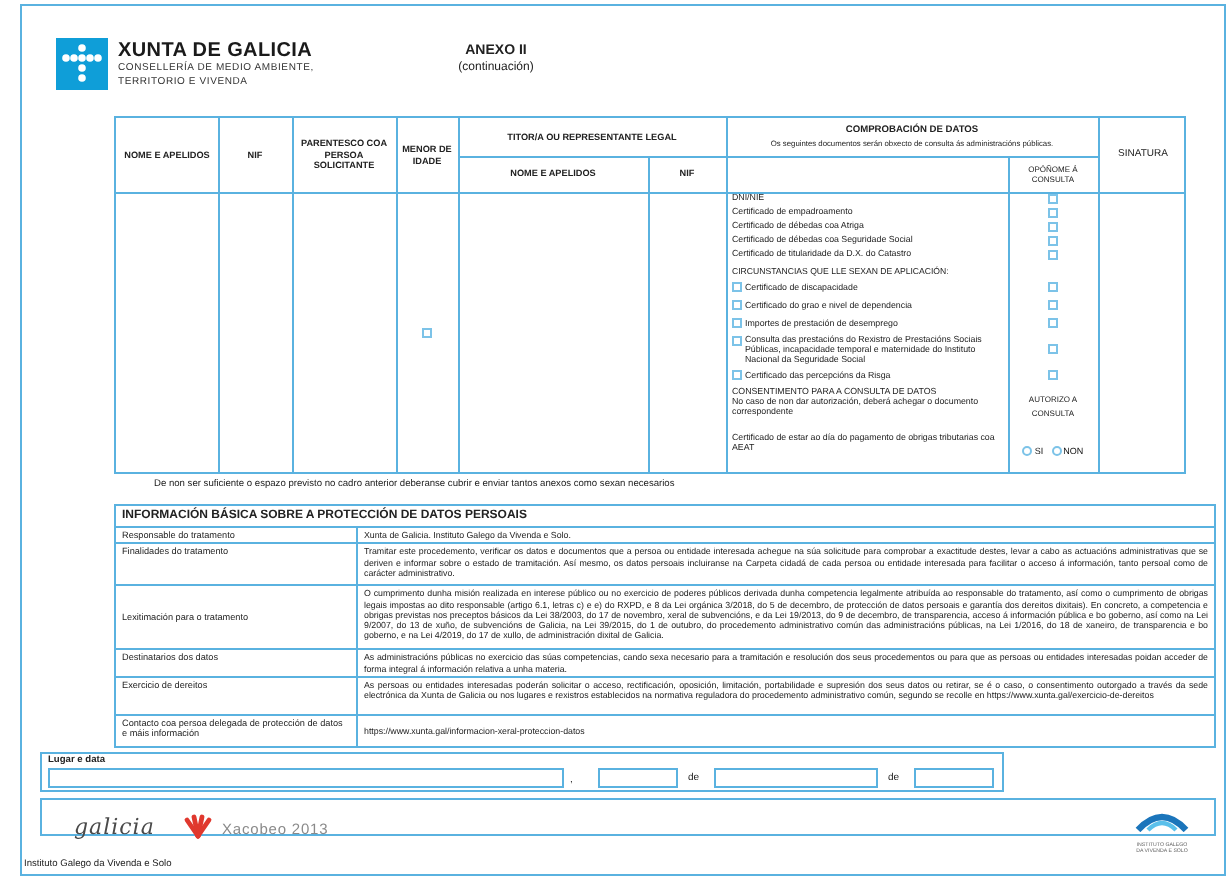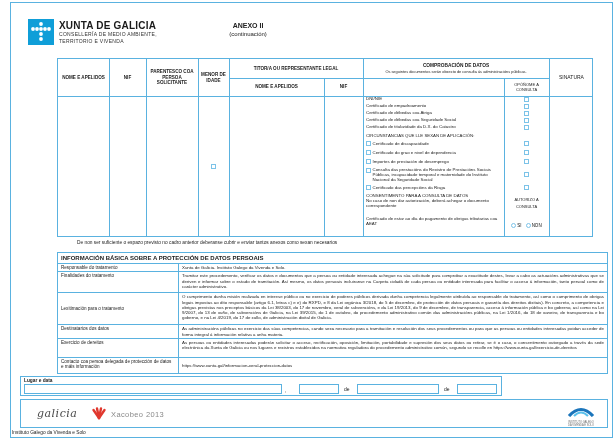--- a/index.html
+++ b/index.html
@@ -215,21 +215,21 @@
   <div class="abs" style="left:3px;top:1px;font-size:4.8px;font-weight:600;color:#222;">Lugar e data</div>
   <div class="field" style="left:3px;top:7px;width:258px;"></div>
   <div class="sep" style="left:264px;top:10px;">,</div>
   <div class="field" style="left:278px;top:7px;width:40px;"></div>
   <div class="sep" style="left:323px;top:9px;">de</div>
   <div class="field" style="left:336px;top:7px;width:82px;"></div>
   <div class="sep" style="left:423px;top:9px;">de</div>
   <div class="field" style="left:436px;top:7px;width:40px;"></div>
 </div>
 
-<div class="abs" style="left:20px;top:399px;width:588px;height:29px;border:1px solid #5ab2e0;box-sizing:border-box;">
+<div class="abs" style="left:20px;top:399px;width:588px;height:19px;border:1px solid #5ab2e0;box-sizing:border-box;">
   <div style="position:absolute;left:16px;top:7px;font-family:'DejaVu Serif', serif;font-style:italic;font-size:11px;color:#4a4a4a;letter-spacing:0.5px;">galicia</div>
   <div class="abs" style="left:70px;top:5px;">
     <svg width="16" height="16" viewBox="0 0 16 16">
       <g stroke="#e0382e" stroke-width="2.4" stroke-linecap="round">
         <line x1="8" y1="13" x2="2.5" y2="5"></line>
         <line x1="8" y1="13" x2="6" y2="3.5"></line>
         <line x1="8" y1="13" x2="10" y2="3.5"></line>
         <line x1="8" y1="13" x2="13.5" y2="5"></line>
       </g>
     </svg>

